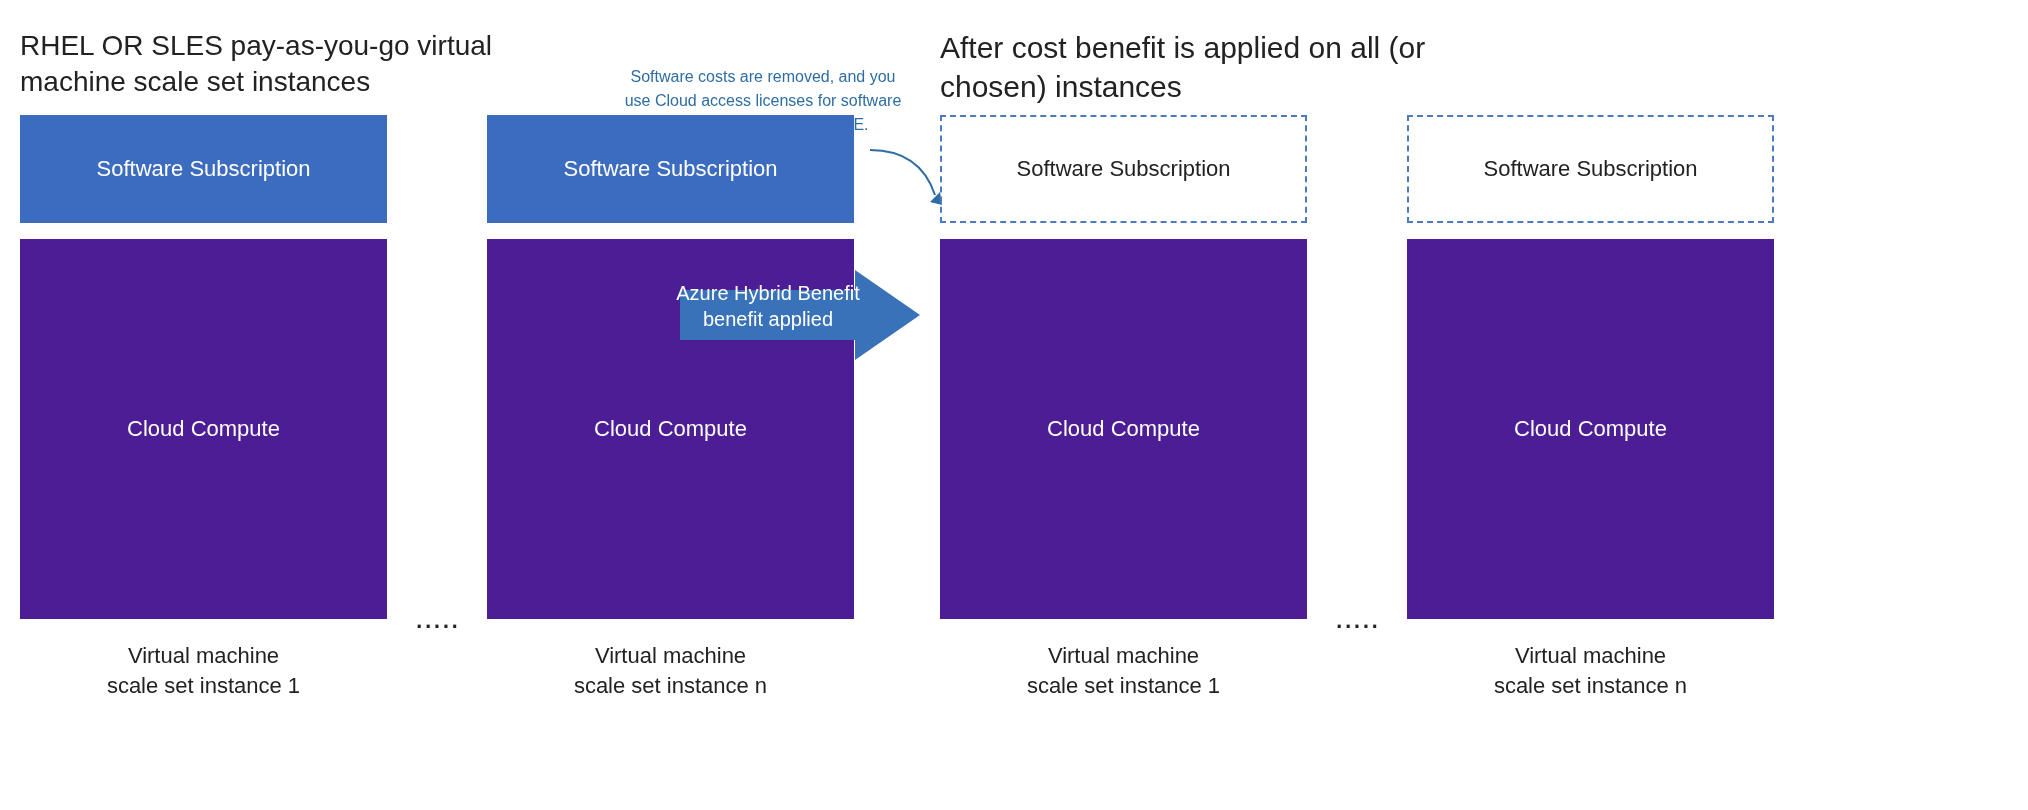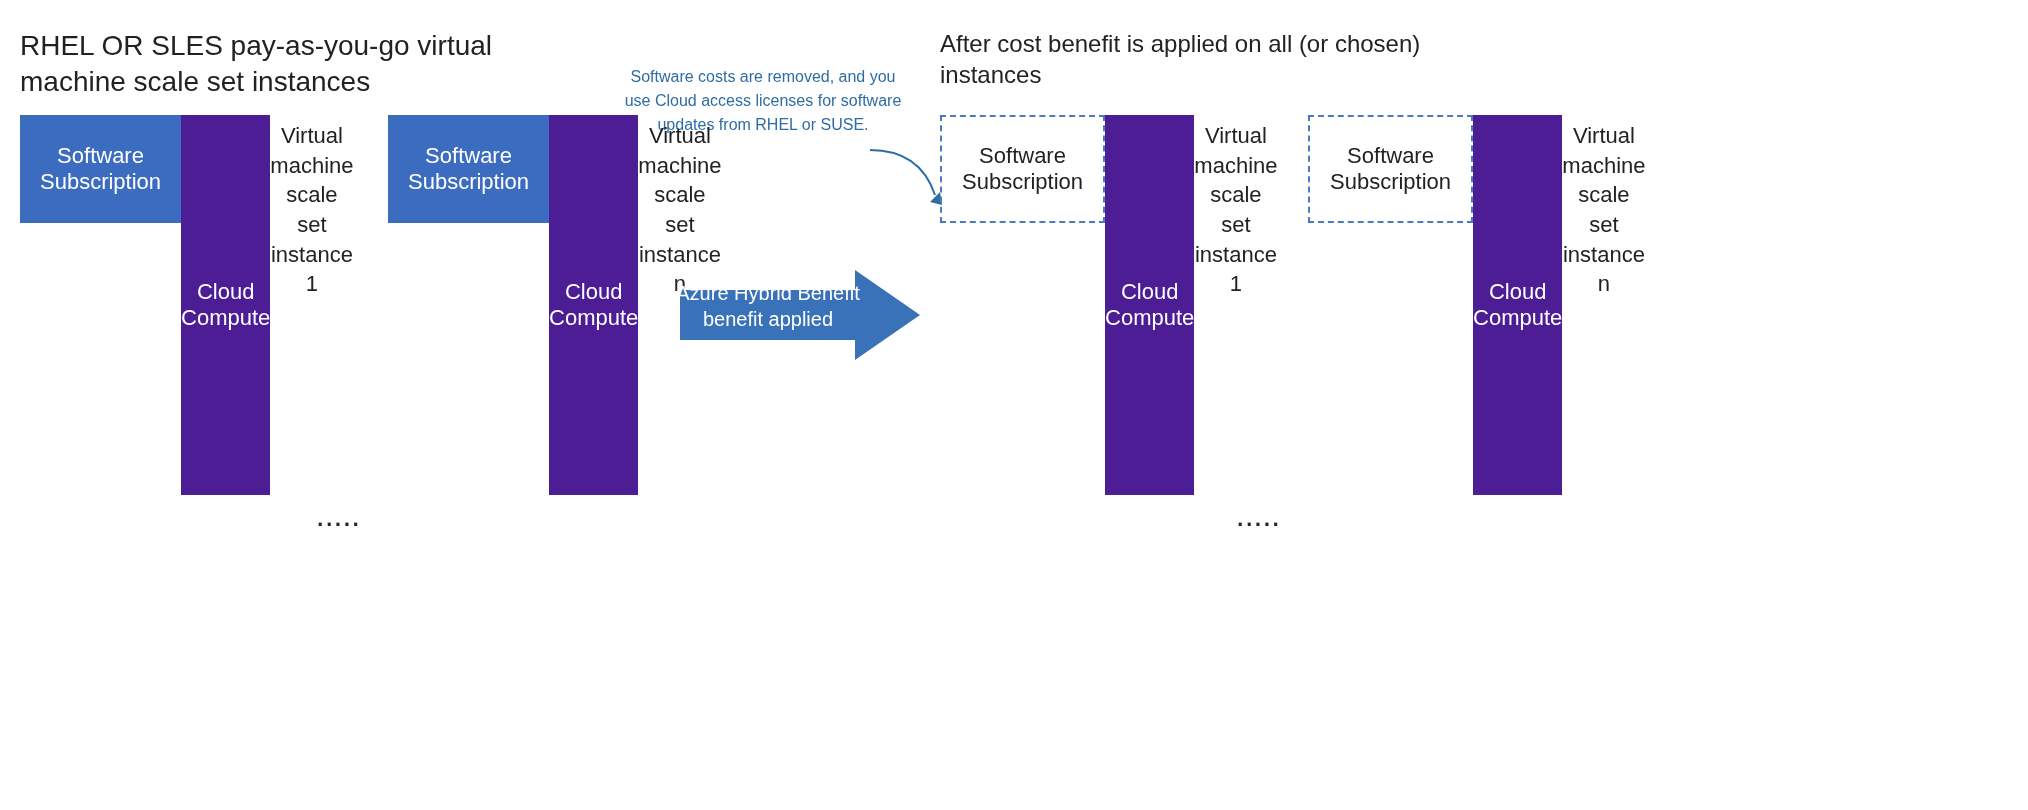--- a/index.html
+++ b/index.html
@@ -29,21 +29,21 @@
       color: #222;
       line-height: 1.3;
       width: 580px;
     }
 
     
     .right-title {
       position: absolute;
       top: 28px;
       left: 940px;
-      font-size: 24px;
+      font-size: 30px;
       font-weight: 400;
       color: #222;
       line-height: 1.3;
       width: 580px;
     }
 
     
     .instances-group {
       display: flex;
       flex-direction: row;
@@ -56,22 +56,23 @@
       top: 115px;
     }
 
     .right-group {
       left: 940px;
       top: 115px;
     }
 
     .vm-column {
       display: flex;
-      flex-direction: row;
-      width: 268px;
+      flex-direction: column;
+      width: 367px;
+      gap: 16px;
     }
 
     .software-subscription-box {
       background-color: #3c6cbf;
       color: white;
       font-size: 22px;
       font-weight: 400;
       padding: 18px 20px;
       height: 108px;
       display: flex;

